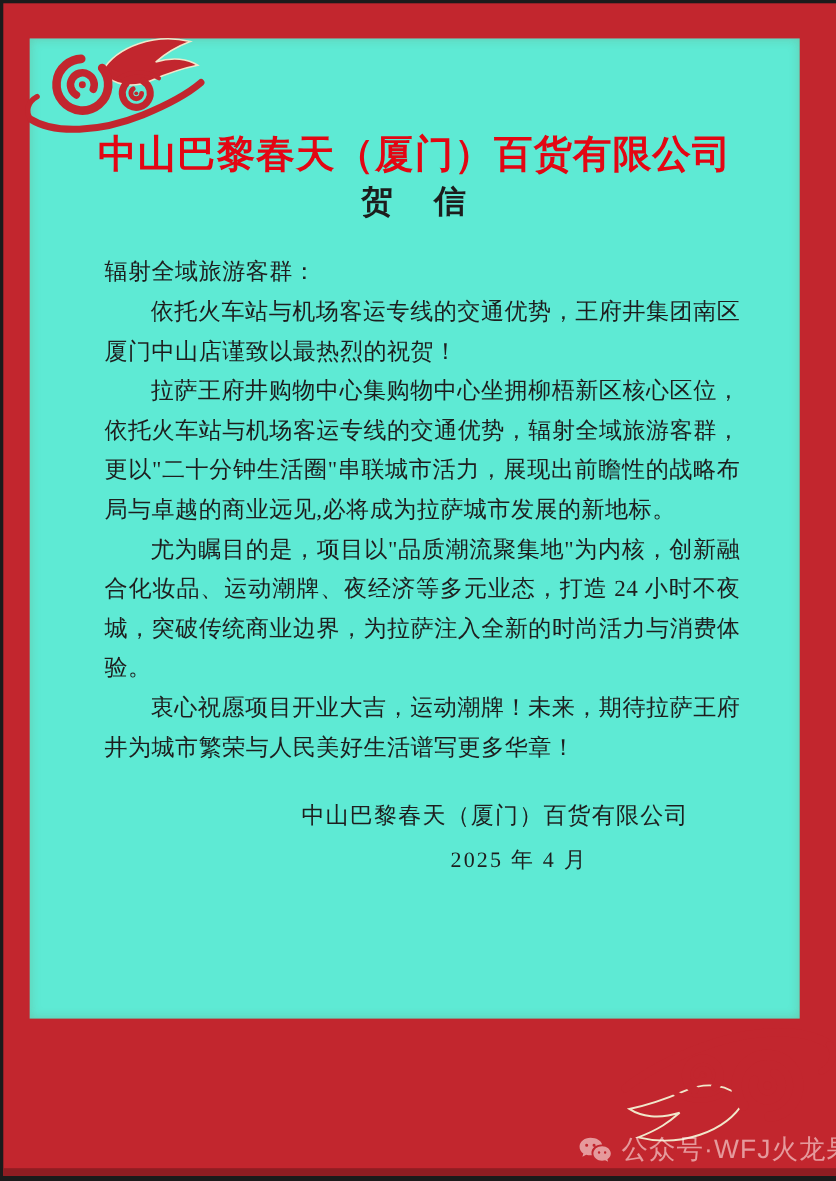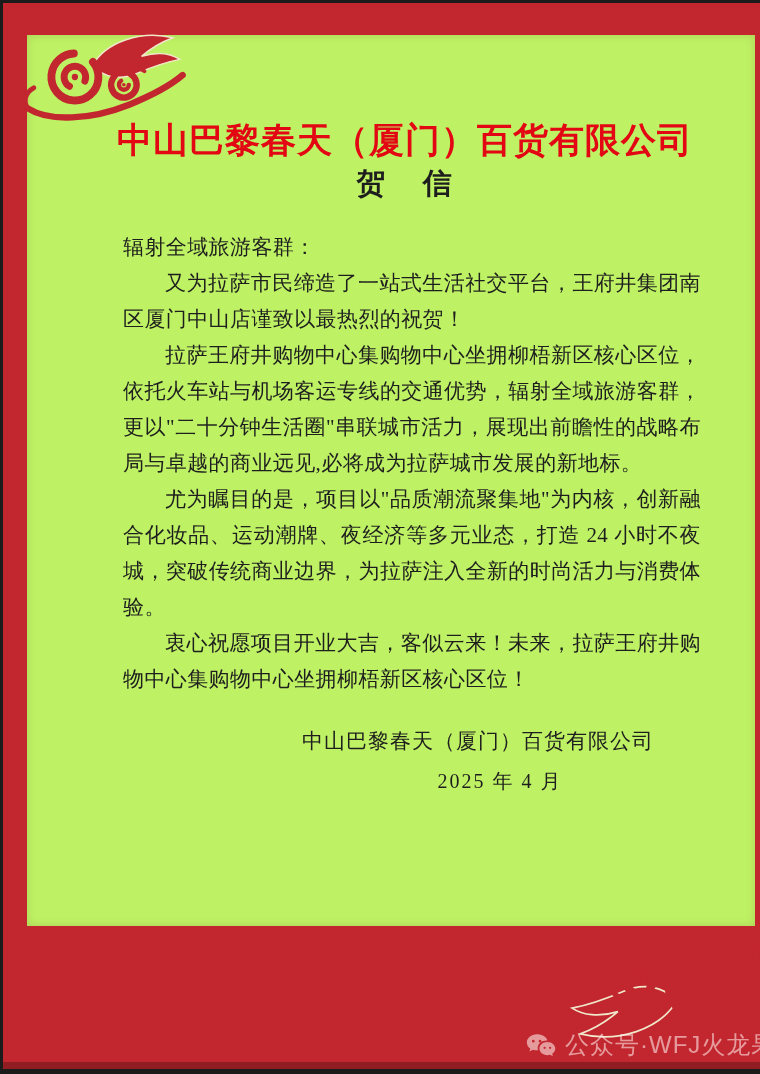--- a/index.html
+++ b/index.html
@@ -12,23 +12,22 @@
   .frame{
     position:absolute;left:3px;top:3px;right:0;bottom:5px;
     background:#c2262e;
   }
   .frame-bottom-shade{
     position:absolute;left:0;right:0;bottom:0;height:7px;
     background:#8f1d22;
   }
   .paper{
     position:absolute;left:27px;top:35px;width:700px;height:891px;
-    background:#bef264;
+    background:#5eead4;
     box-shadow:inset 0 0 10px rgba(125,85,40,.22);
-    padding-left:28px;
   }
   .company-title{
     margin:82px 10px 0 10px;
     text-align:center;
     font-family:"Liberation Sans","DejaVu Sans",sans-serif;
     font-weight:bold;
     font-size:35px;
     letter-spacing:1px;
     color:#e30613;
     white-space:nowrap;
@@ -79,24 +78,24 @@
 
 <div class="frame">
   <div class="frame-bottom-shade"></div>
 </div>
 
 <div class="paper">
   <div class="company-title">中山巴黎春天（厦门）百货有限公司</div>
   <div class="letter-heading">贺 信</div>
   <div class="body-text">
     <p class="salutation">辐射全域旅游客群：</p>
-    <p>又为拉萨市民缔造了一站式生活社交平台，王府井集团南区厦门中山店谨致以最热烈的祝贺！</p>
+    <p>依托火车站与机场客运专线的交通优势，王府井集团南区厦门中山店谨致以最热烈的祝贺！</p>
     <p>拉萨王府井购物中心集购物中心坐拥柳梧新区核心区位，依托火车站与机场客运专线的交通优势，辐射全域旅游客群，更以"二十分钟生活圈"串联城市活力，展现出前瞻性的战略布局与卓越的商业远见,必将成为拉萨城市发展的新地标。</p>
     <p>尤为瞩目的是，项目以"品质潮流聚集地"为内核，创新融合化妆品、运动潮牌、夜经济等多元业态，打造 24 小时不夜城，突破传统商业边界，为拉萨注入全新的时尚活力与消费体验。</p>
-    <p>衷心祝愿项目开业大吉，客似云来！未来，拉萨王府井购物中心集购物中心坐拥柳梧新区核心区位！</p>
+    <p>衷心祝愿项目开业大吉，运动潮牌！未来，期待拉萨王府井为城市繁荣与人民美好生活谱写更多华章！</p>
   </div>
   <div class="sign-block">
     <div class="signature">中山巴黎春天（厦门）百货有限公司</div>
     <div class="letter-date">2025 年 4 月</div>
   </div>
 </div>
 
 <svg class="ornament tl" viewBox="0 0 200 104" xmlns="http://www.w3.org/2000/svg">
   <g>
 

